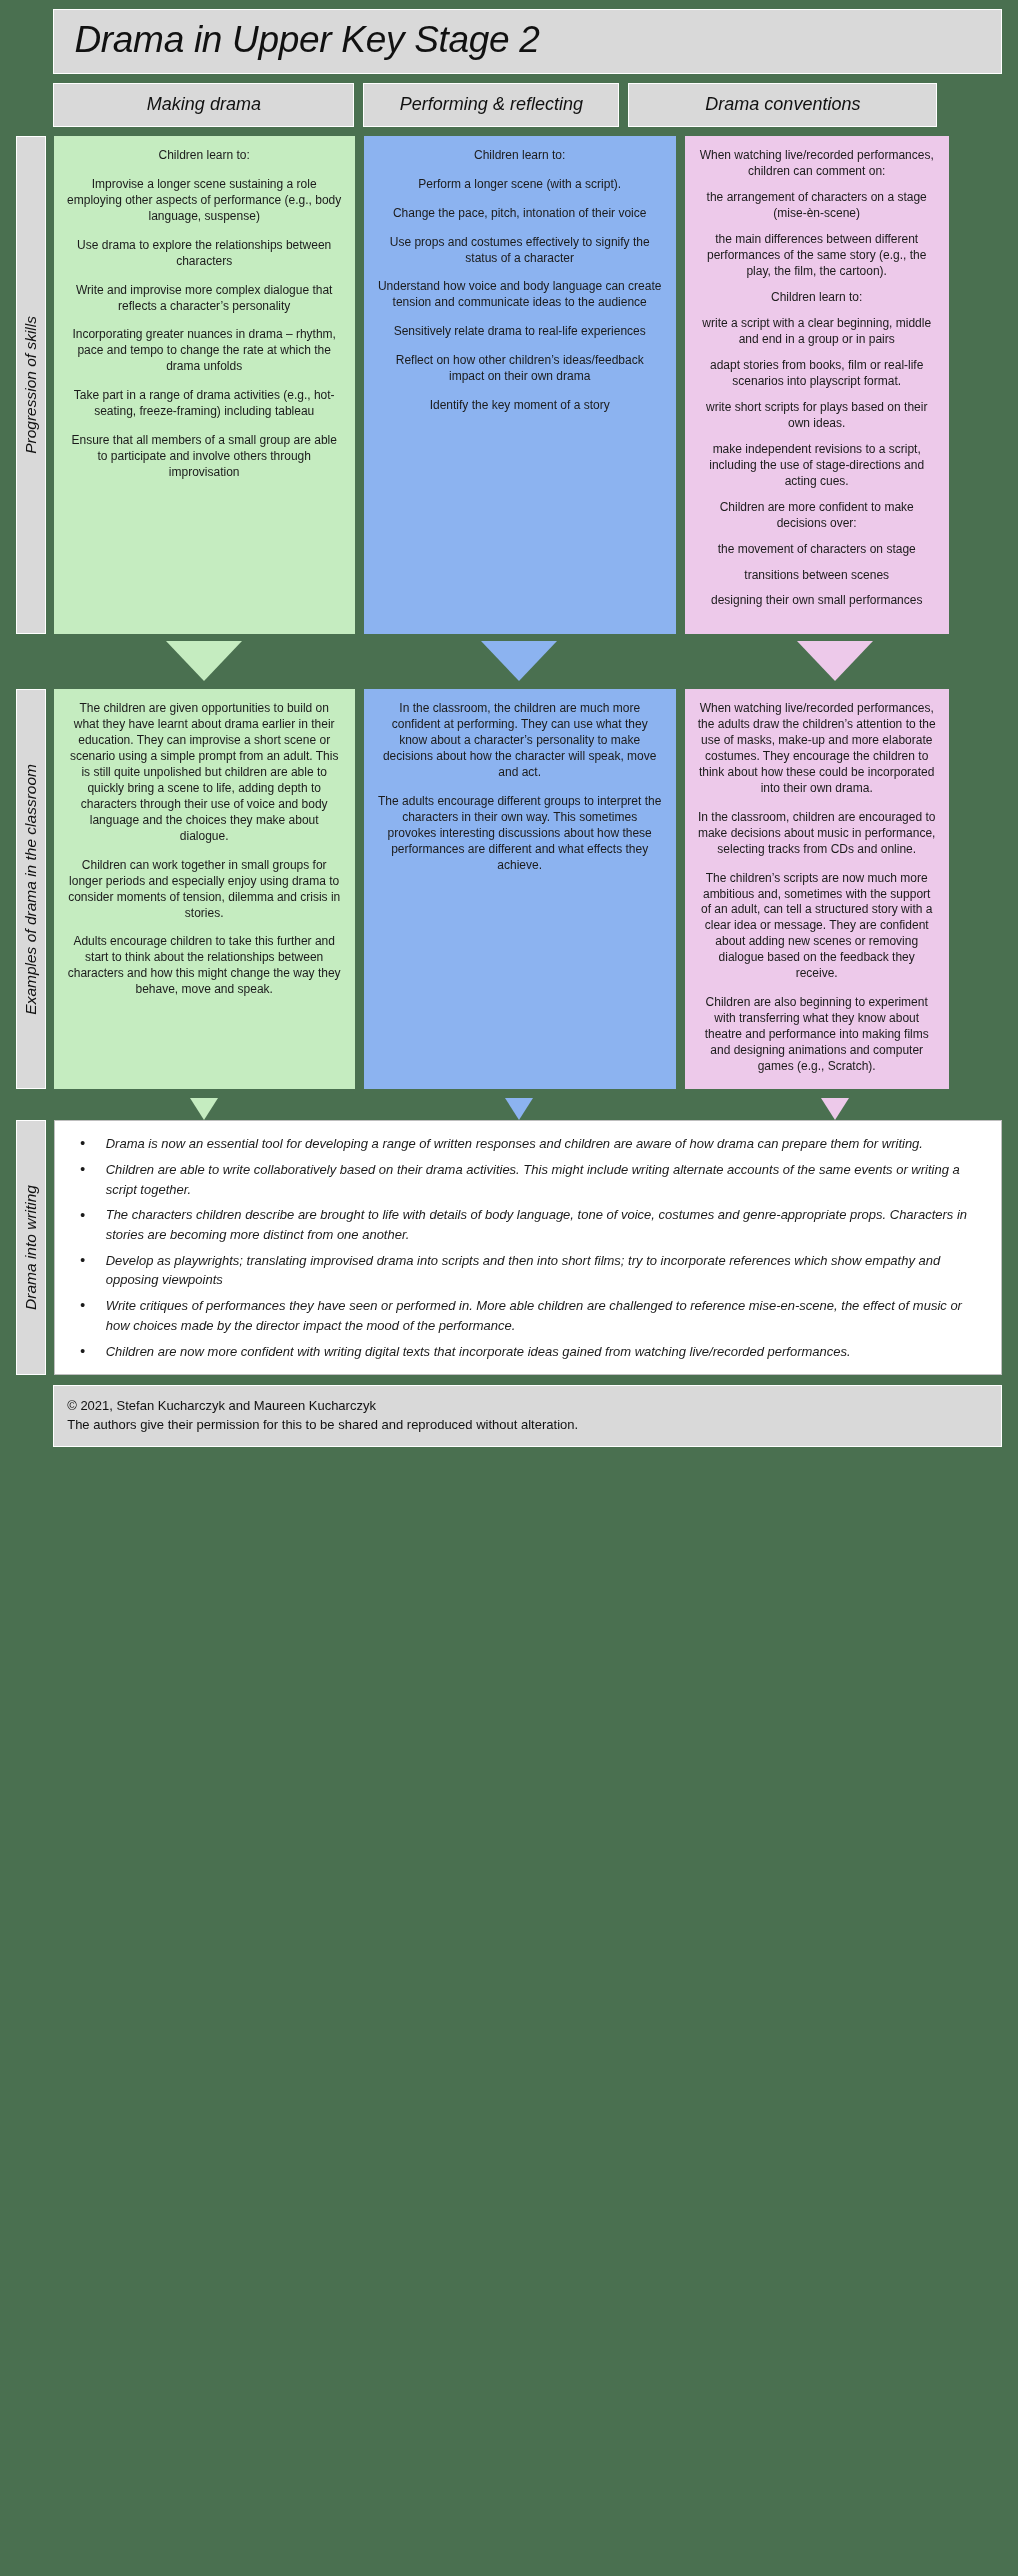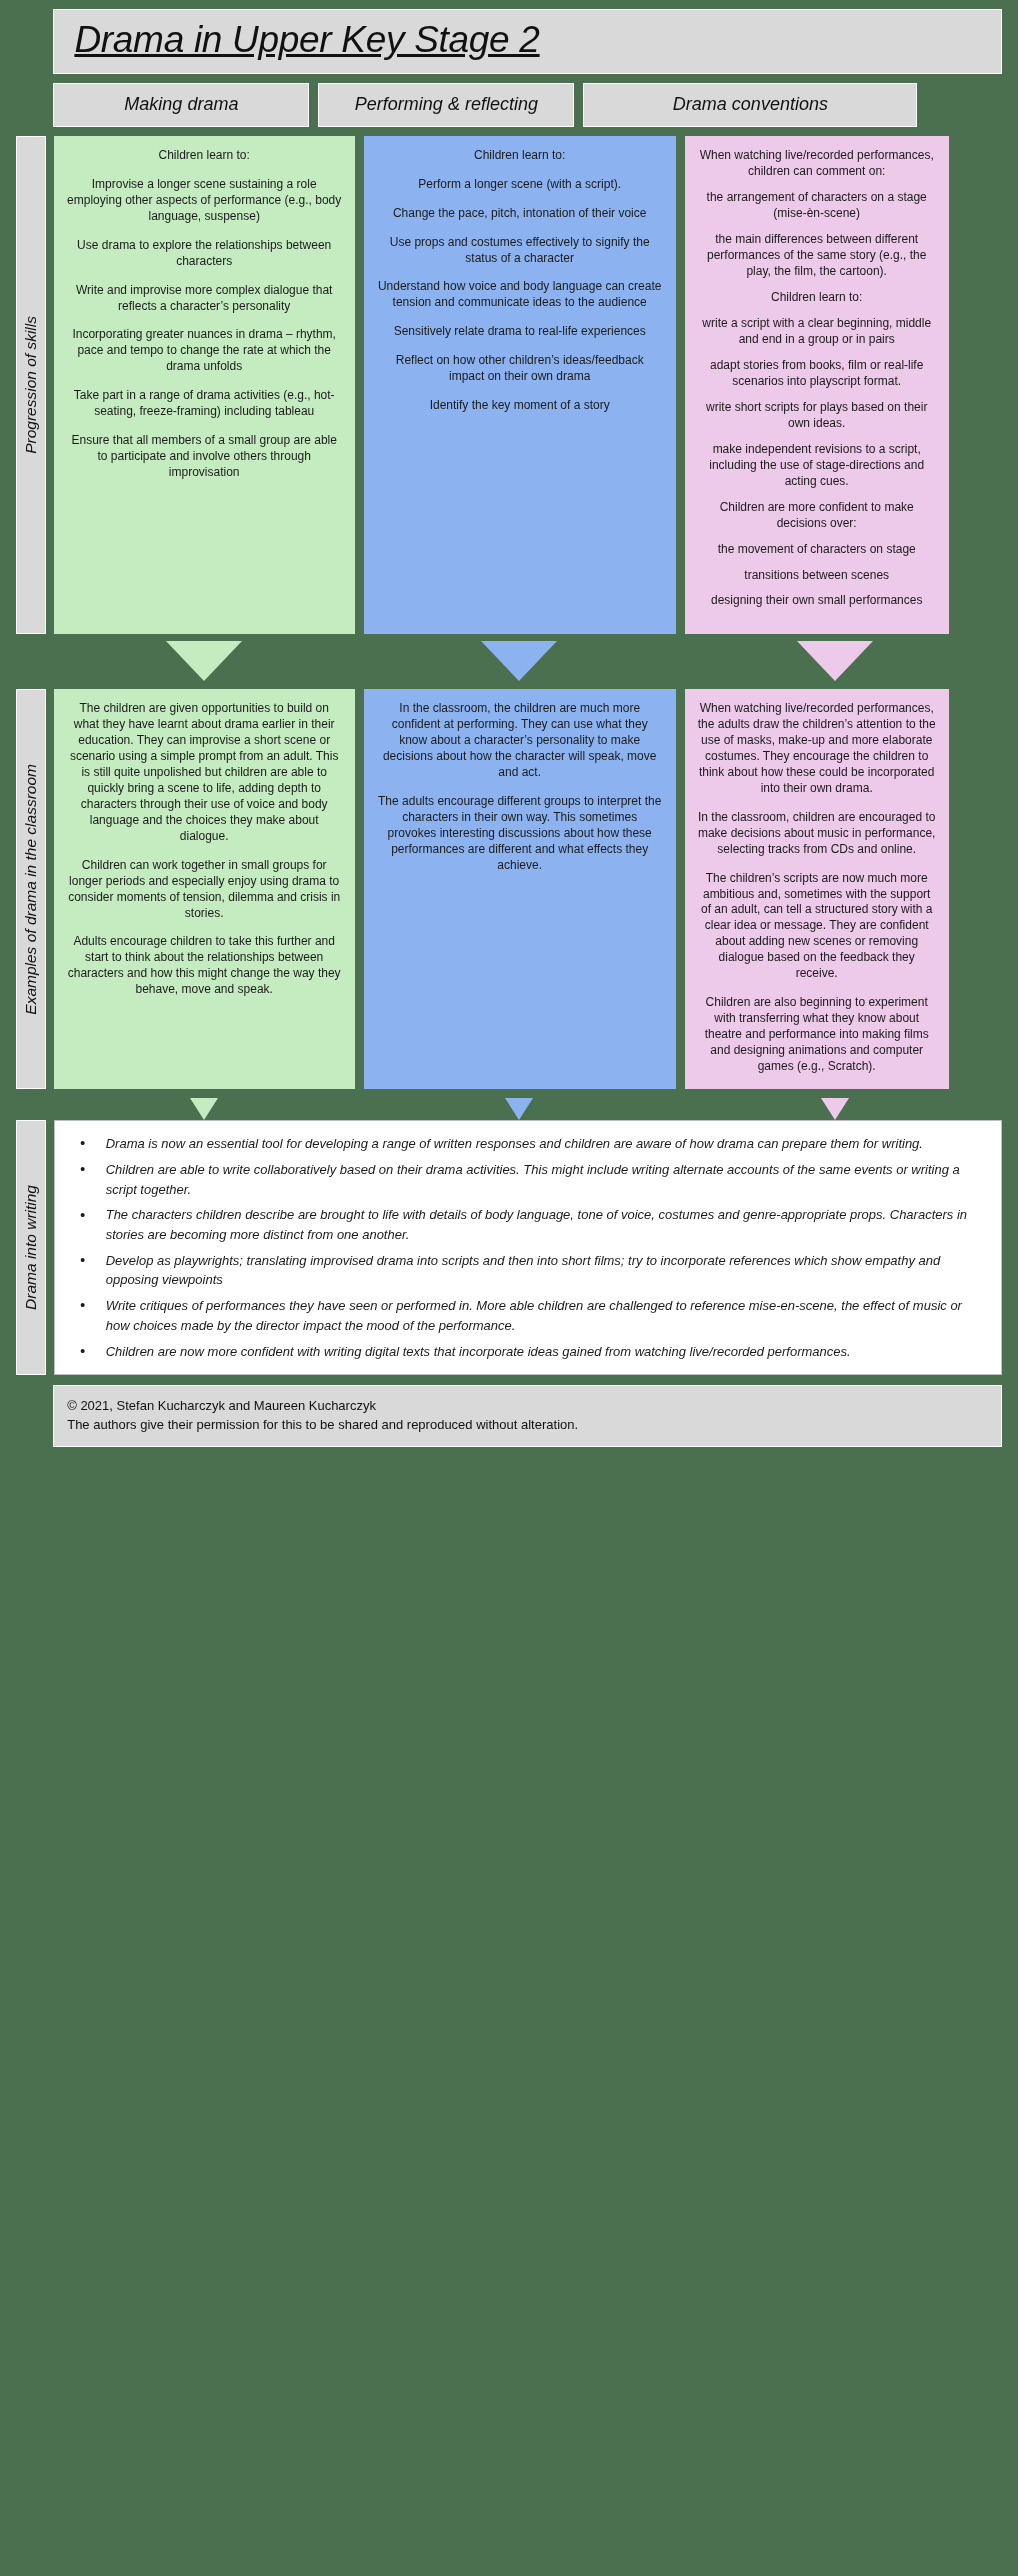--- a/index.html
+++ b/index.html
@@ -23,38 +23,37 @@
     padding: 11px 20px 12.8px 20px;
   }
   .title-box .title-text {
     font-style: italic;
     font-size: 37px;
     font-weight: 400;
     color: #111;
     font-stretch: condensed;
     letter-spacing: -0.3px;
     line-height: 1.05;
-    text-decoration: underline;
   }
 
   
   .head-row { display: flex; gap: 9px; margin: 0 0 9px 37px; }
   .head-cell {
     background: #d9d9d9;
     border: 0.9px solid #ffffff;
     text-align: center;
     padding: 10px 3.7px 11px 3.7px;
     font-style: italic;
     font-size: 18px;
     color: #111;
     font-stretch: condensed;
   }
-  .head-cell.c1 { width: 256px; }
+  .head-cell.c1 { width: 301px; }
   .head-cell.c2 { width: 256px; }
-  .head-cell.c3 { width: 334px; }
+  .head-cell.c3 { width: 309px; }
 
   
   .band { display: flex; align-items: stretch; }
   .rowlabel {
     width: 30px;
     background: #d9d9d9;
     border: 0.9px solid #ffffff;
     display: flex;
     align-items: center;
     justify-content: center;

